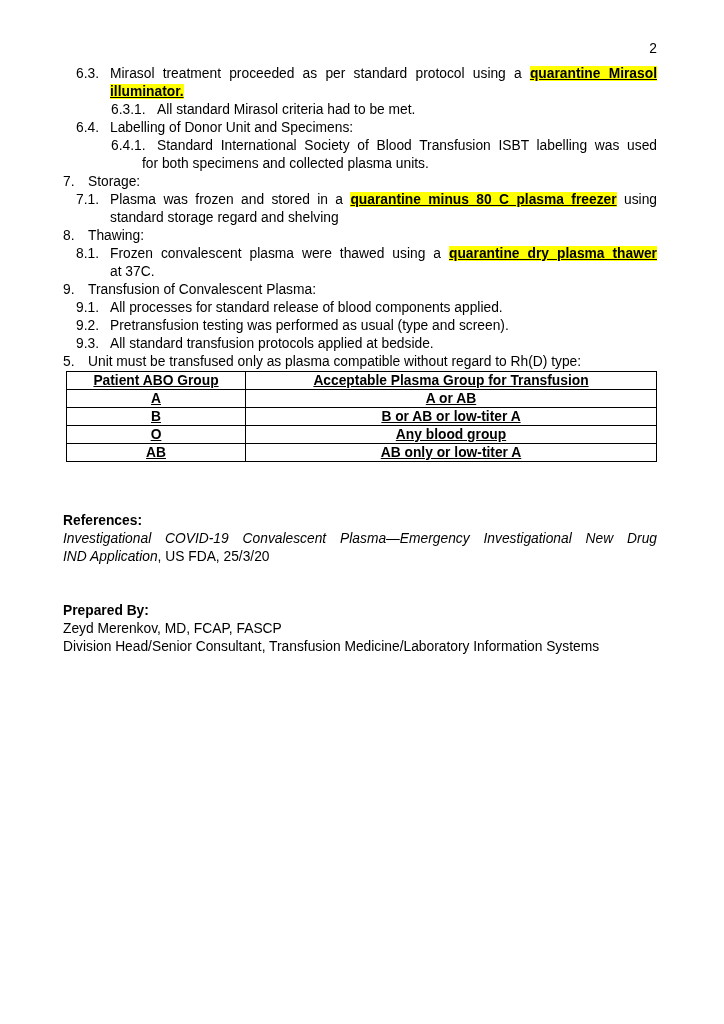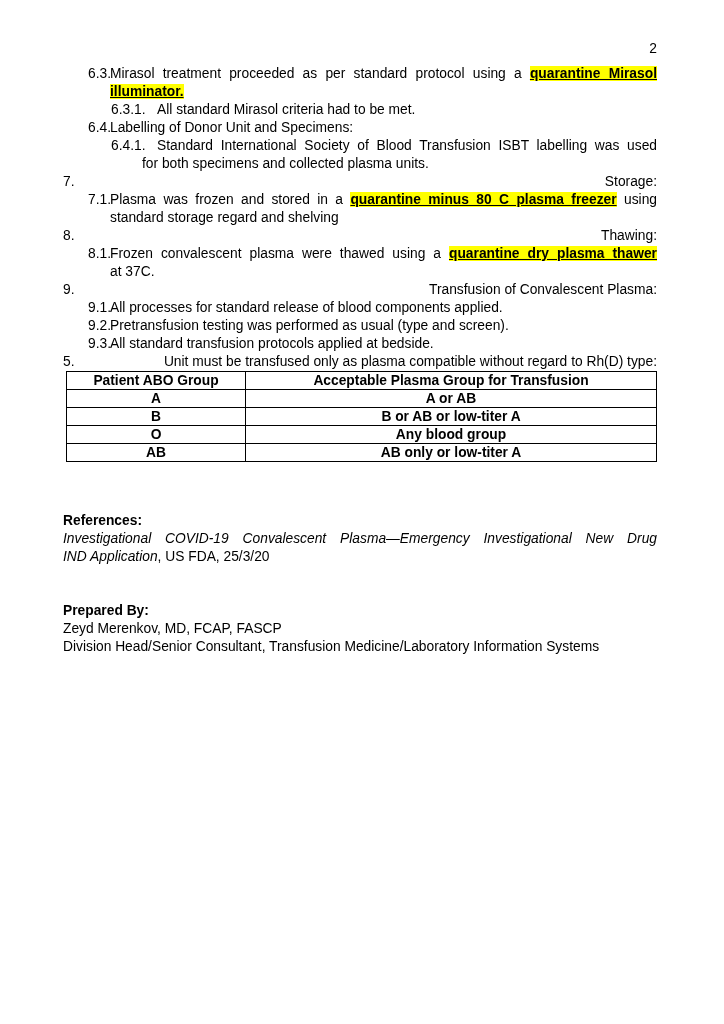--- a/index.html
+++ b/index.html
@@ -27,23 +27,23 @@
   .content {
     position: absolute;
     top: 65px;
     left: 63px;
     width: 594px;
   }
   
   .item { position: relative; }
   .item .marker { position: absolute; top: 0; white-space: pre; }
   .item.lv1 > .marker { left: 0; }
-  .item.lv2 > .marker { left: 25px; }
+  .item.lv2 > .marker { left: 13px; }
   .item.lv3 > .marker { left: 48px; }
-  .item.lv1 .line { padding-left: 25px; text-align: right; }
+  .item.lv1 .line { padding-left: 25px; }
   .item.lv2 .line { padding-left: 47px; }
   .item.lv3 .line { padding-left: 79px; }
   .item.lv3 .line.first { padding-left: 94px; }
   .line { min-height: 18px; }
   .line.jfull {
     text-align: justify;
     text-align-last: justify;
   }
   .hl {
     background: #ffff00;
@@ -60,20 +60,21 @@
     table-layout: fixed;
   }
   table.abo th, table.abo td {
     border: 1px solid #000000;
     font-weight: bold;
     text-align: center;
     padding: 0;
     height: 17px;
     line-height: 17px;
     font-size: 13.8px;
+    text-decoration: underline;
   }
   table.abo .col-patient { width: 178px; }
   
   .refs { margin-top: 50px; }
   .prepared { margin-top: 36px; }
   .heading { font-weight: bold; }
 </style>
 </head>
 <body>
 

